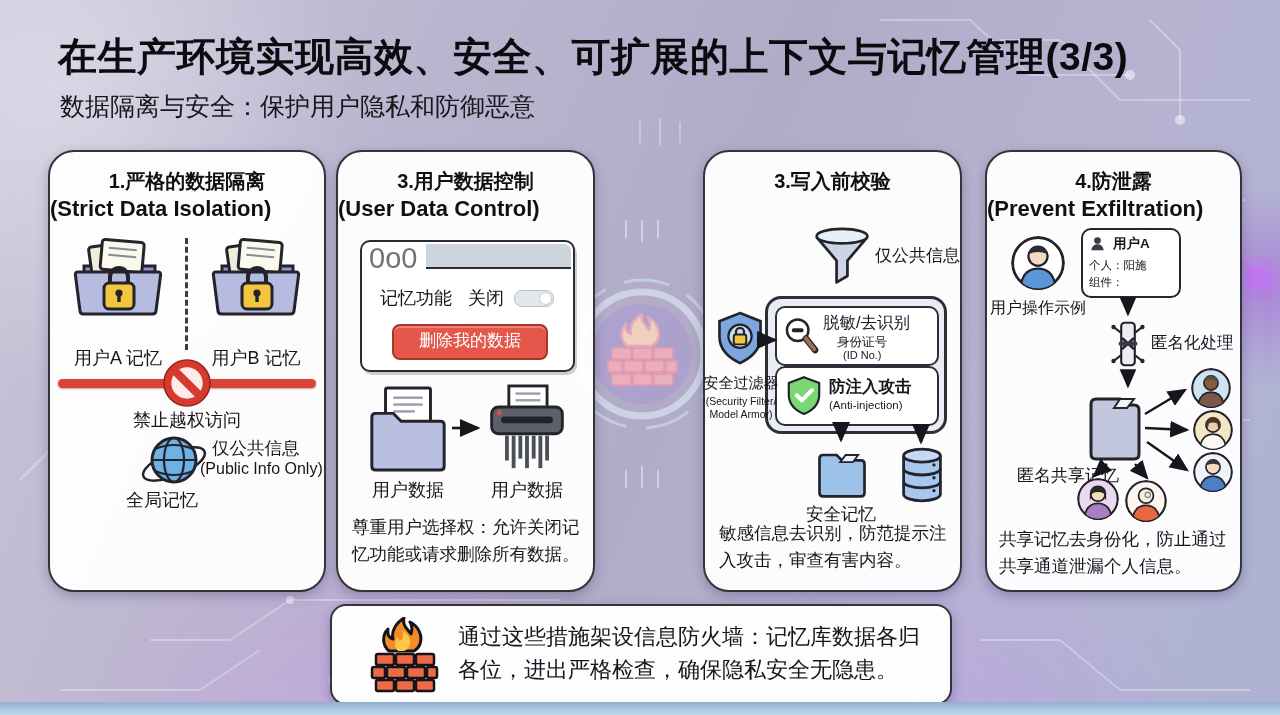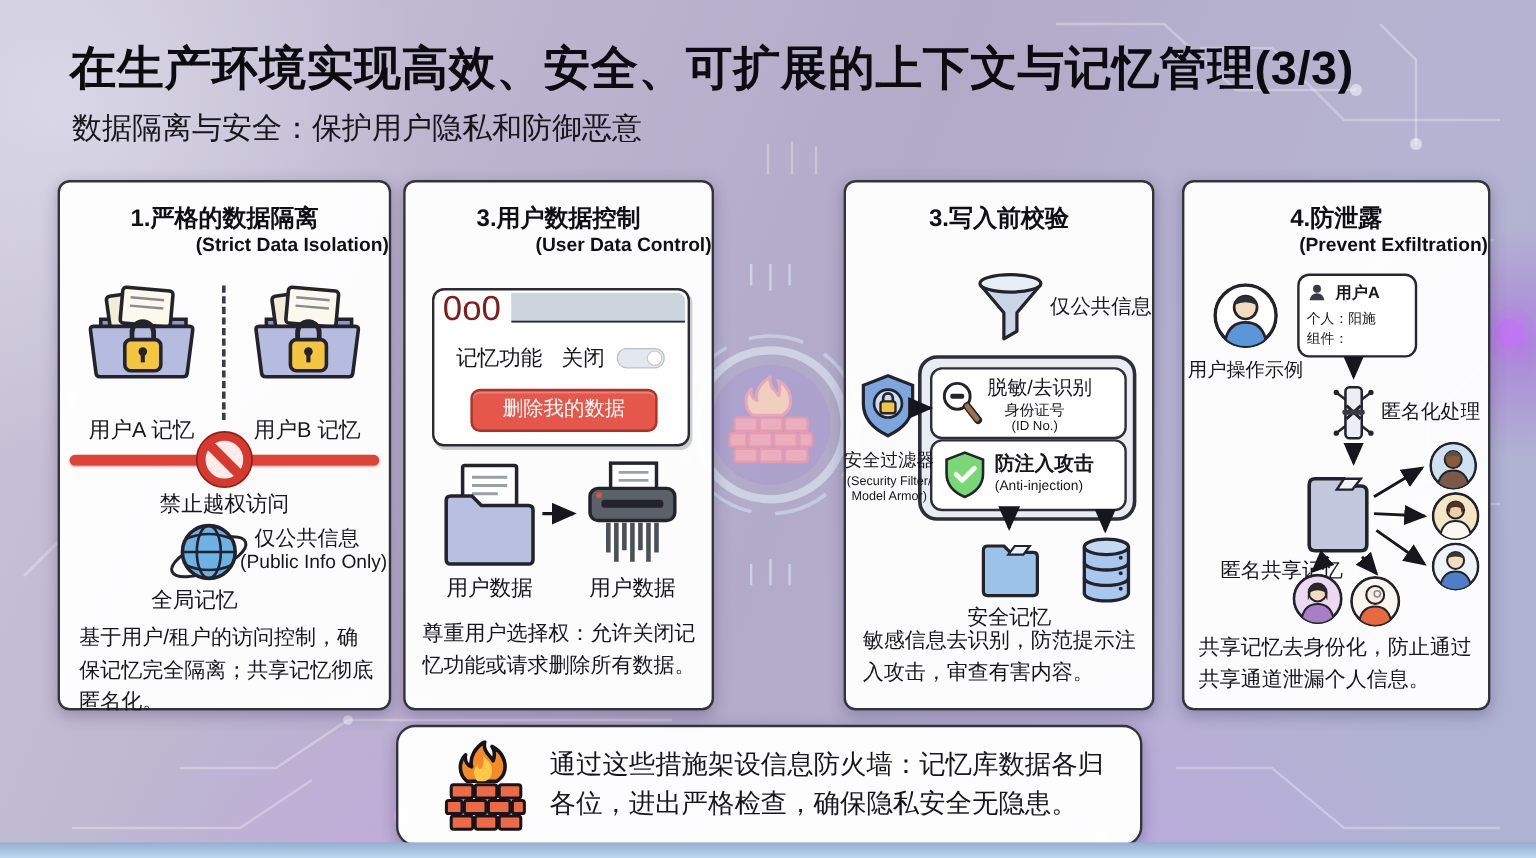--- a/index.html
+++ b/index.html
@@ -11,31 +11,31 @@
       radial-gradient(ellipse at 72% 106%, rgba(195,155,240,.45) 0, rgba(195,155,240,0) 280px),
       radial-gradient(circle at 4% 12%, rgba(235,235,245,.5) 0, rgba(235,235,245,0) 300px),
       linear-gradient(112deg,#cac6d8 0%,#bcb5cf 28%,#b2abc8 52%,#b6b3d1 76%,#adb2d3 100%)}
   .abs{position:absolute}
   svg{display:block}
   .bottom-strip{position:absolute;left:0;right:0;bottom:0;height:13px;
     background:linear-gradient(180deg,#93aecf,#bcd9ee)}
   .hdr-title{position:absolute;left:58px;top:30px;font-size:39px;font-weight:bold;color:#0c0c10;letter-spacing:.5px}
   .hdr-sub{position:absolute;left:60px;top:90px;font-size:25px;color:#16161c}
   .card{position:absolute;top:150px;height:438px;background:rgba(255,255,255,.96);
-    border:2.5px solid #33333c;border-radius:10px;box-shadow:0 4px 12px rgba(40,30,80,.28)}
+    border:2.5px solid #33333c;border-radius:26px;box-shadow:0 4px 12px rgba(40,30,80,.28)}
   .ct{position:absolute;left:0;right:0;top:16px;text-align:center;font-weight:bold;color:#101014;font-size:20px}
-  .cte{position:absolute;left:0;right:0;top:44px;text-align:right;font-weight:bold;color:#101014;font-size:16px}
+  .cte{position:absolute;left:0;right:0;top:44px;text-align:left;font-weight:bold;color:#101014;font-size:22px}
   .lbl{position:absolute;color:#16161c;white-space:nowrap}
   .cen{text-align:center}
   .desc{position:absolute;color:#16161c;font-size:17.5px;line-height:1.52}
   .dash-divider{position:absolute;border-left:3px dashed #3c3c46}
   .redbar{position:absolute;height:9px;background:#dd4237;border-radius:5px;box-shadow:0 1px 2px rgba(120,20,10,.4)}
   .mockwin{position:absolute;background:#fff;border:2.5px solid #2b2b34;border-radius:10px;box-shadow:2px 3px 0 rgba(60,60,80,.25)}
   .winbar{position:absolute;top:2px;left:64px;right:2px;height:23px;background:#ccd5de;border-radius:0 7px 0 0;border-bottom:2.5px solid #2b2b34}
-  .wc{position:absolute;left:7px;top:0px;font-size:29px;font-weight:500;color:#7f1d1d}
+  .wc{position:absolute;left:7px;top:0px;font-size:29px;font-weight:500;color:#737373}
   .toggle{position:absolute;width:38px;height:15px;background:#e3e7ee;border:1.5px solid #b9bfcb;border-radius:8px}
   .toggle .knob{position:absolute;right:1px;top:1px;width:11px;height:11px;border-radius:50%;background:#fff;border:1px solid #c2c8d2}
   .delbtn{position:absolute;background:#e4574a;border:2.5px solid #a93428;border-radius:8px;color:#fff;
     font-size:17px;text-align:center;line-height:30px;box-shadow:inset 0 2px 0 rgba(255,255,255,.25)}
   .valbox{position:absolute;background:#e9edf3;border:3px solid #2e2e38;border-radius:16px}
   .subbox{position:absolute;background:#fff;border:2.5px solid #2e2e38;border-radius:10px}
   .ucard{position:absolute;background:#fff;border:2.5px solid #26262e;border-radius:10px}
   .footer-box{position:absolute;left:330px;top:604px;width:618px;height:97px;background:rgba(255,255,255,.97);
     border:2.5px solid #33333c;border-radius:16px;box-shadow:0 4px 12px rgba(40,30,80,.3)}
 </style>
@@ -166,21 +166,20 @@
       <circle cx="36" cy="30" r="22" fill="#6cb2e4" stroke="#23232c" stroke-width="3"></circle>
       <ellipse cx="36" cy="30" rx="10" ry="22" fill="none" stroke="#23232c" stroke-width="2.2"></ellipse>
       <line x1="14" y1="30" x2="58" y2="30" stroke="#23232c" stroke-width="2.2"></line>
       <path d="M17 19 q19 -8 38 0 M17 41 q19 8 38 0" fill="none" stroke="#23232c" stroke-width="2.2"></path>
     </svg>
   </div>
   <div class="lbl" style="left:162px;top:284px;font-size:17.5px">仅公共信息</div>
   <div class="lbl" style="left:150px;top:308px;font-size:16px">(Public Info Only)</div>
   <div class="lbl" style="left:76px;top:336px;font-size:18px">全局记忆</div>
 
-  <div class="desc" style="left:16px;top:366px;width:248px">基于用户/租户的访问控制，确保记忆完全隔离；共享记忆彻底匿名化。</div>
 </div>
 
 <div class="card" style="left:336px;width:255px">
   <div class="ct">3.用户数据控制</div>
   <div class="cte">(User Data Control)</div>
 
   <div class="mockwin" style="left:22px;top:88px;width:211px;height:128px">
     <div class="winbar"></div>
     <div class="wc">0o0</div>
     <div class="lbl" style="left:18px;top:44px;font-size:18px">记忆功能</div>

